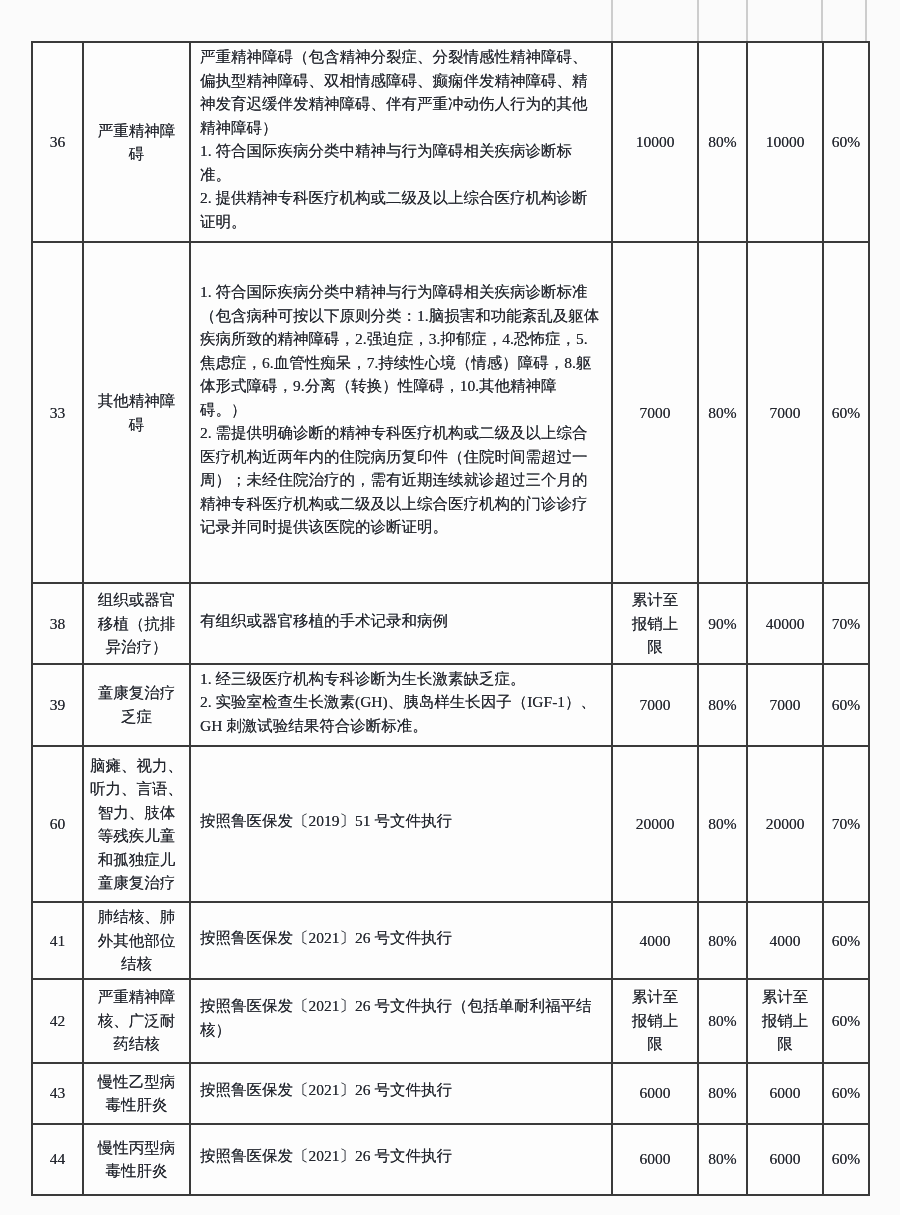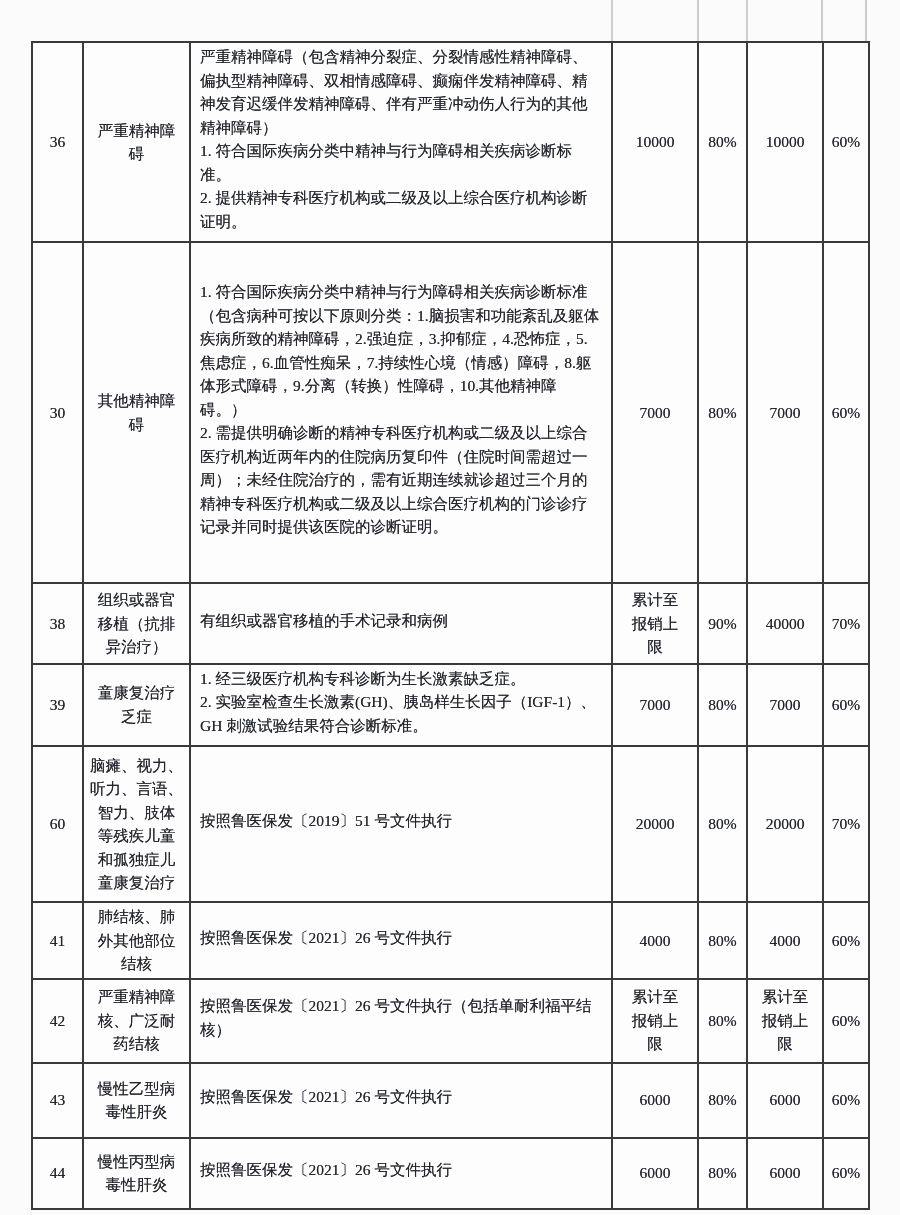--- a/index.html
+++ b/index.html
@@ -74,21 +74,21 @@
 碍</td>
         <td class="c-desc">严重精神障碍（包含精神分裂症、分裂情感性精神障碍、偏执型精神障碍、双相情感障碍、癫痫伴发精神障碍、精神发育迟缓伴发精神障碍、伴有严重冲动伤人行为的其他精神障碍）
 1. 符合国际疾病分类中精神与行为障碍相关疾病诊断标准。
 2. 提供精神专科医疗机构或二级及以上综合医疗机构诊断证明。</td>
         <td class="c-val">10000</td>
         <td class="c-val">80%</td>
         <td class="c-val">10000</td>
         <td class="c-val">60%</td>
       </tr>
       <tr style="height:341px">
-        <td class="c-no">30</td>
+        <td class="c-no">33</td>
         <td class="c-name">其他精神障
 碍</td>
         <td class="c-desc">1. 符合国际疾病分类中精神与行为障碍相关疾病诊断标准（包含病种可按以下原则分类：1.脑损害和功能紊乱及躯体疾病所致的精神障碍，2.强迫症，3.抑郁症，4.恐怖症，5.焦虑症，6.血管性痴呆，7.持续性心境（情感）障碍，8.躯体形式障碍，9.分离（转换）性障碍，10.其他精神障碍。）
 2. 需提供明确诊断的精神专科医疗机构或二级及以上综合医疗机构近两年内的住院病历复印件（住院时间需超过一周）；未经住院治疗的，需有近期连续就诊超过三个月的精神专科医疗机构或二级及以上综合医疗机构的门诊诊疗记录并同时提供该医院的诊断证明。</td>
         <td class="c-val">7000</td>
         <td class="c-val">80%</td>
         <td class="c-val">7000</td>
         <td class="c-val">60%</td>
       </tr>
       <tr style="height:80px">
@@ -148,21 +148,21 @@
         <td class="c-desc">按照鲁医保发〔2021〕26 号文件执行（包括单耐利福平结核）</td>
         <td class="c-val">累计至
 报销上
 限</td>
         <td class="c-val">80%</td>
         <td class="c-val">累计至
 报销上
 限</td>
         <td class="c-val">60%</td>
       </tr>
-      <tr style="height:75px">
+      <tr style="height:61px">
         <td class="c-no">43</td>
         <td class="c-name">慢性乙型病
 毒性肝炎</td>
         <td class="c-desc">按照鲁医保发〔2021〕26 号文件执行</td>
         <td class="c-val">6000</td>
         <td class="c-val">80%</td>
         <td class="c-val">6000</td>
         <td class="c-val">60%</td>
       </tr>
       <tr style="height:71px">

